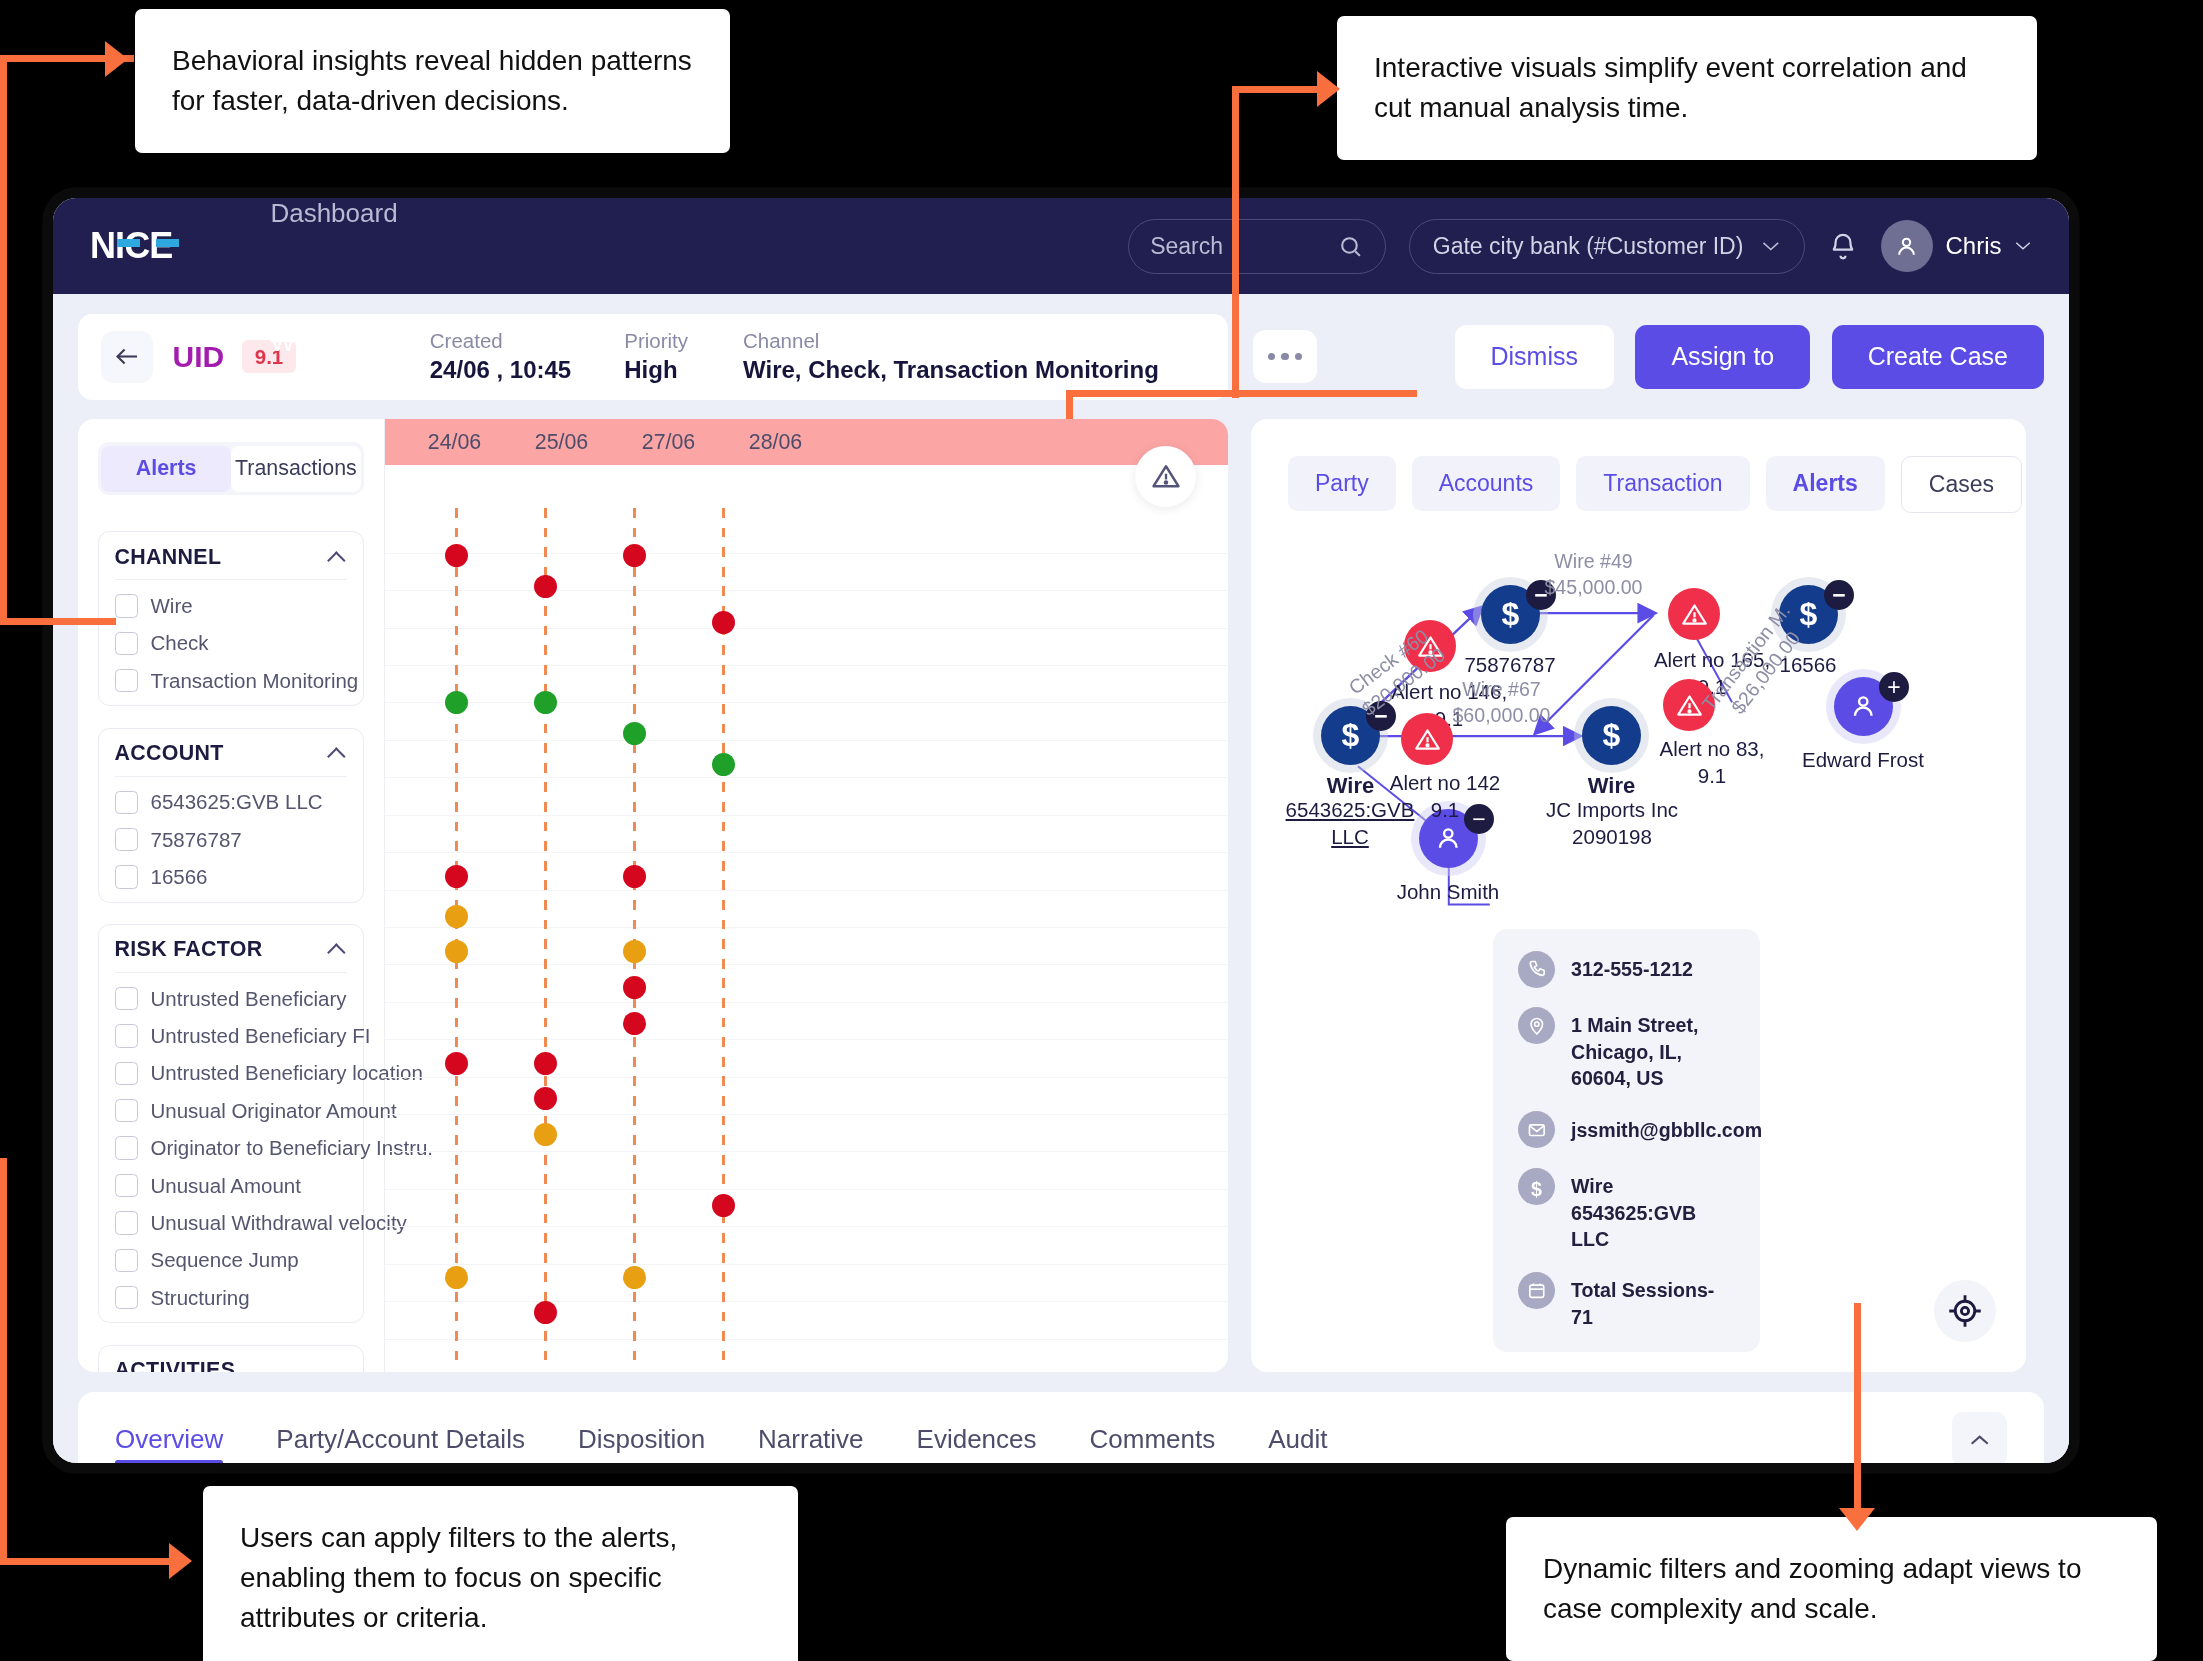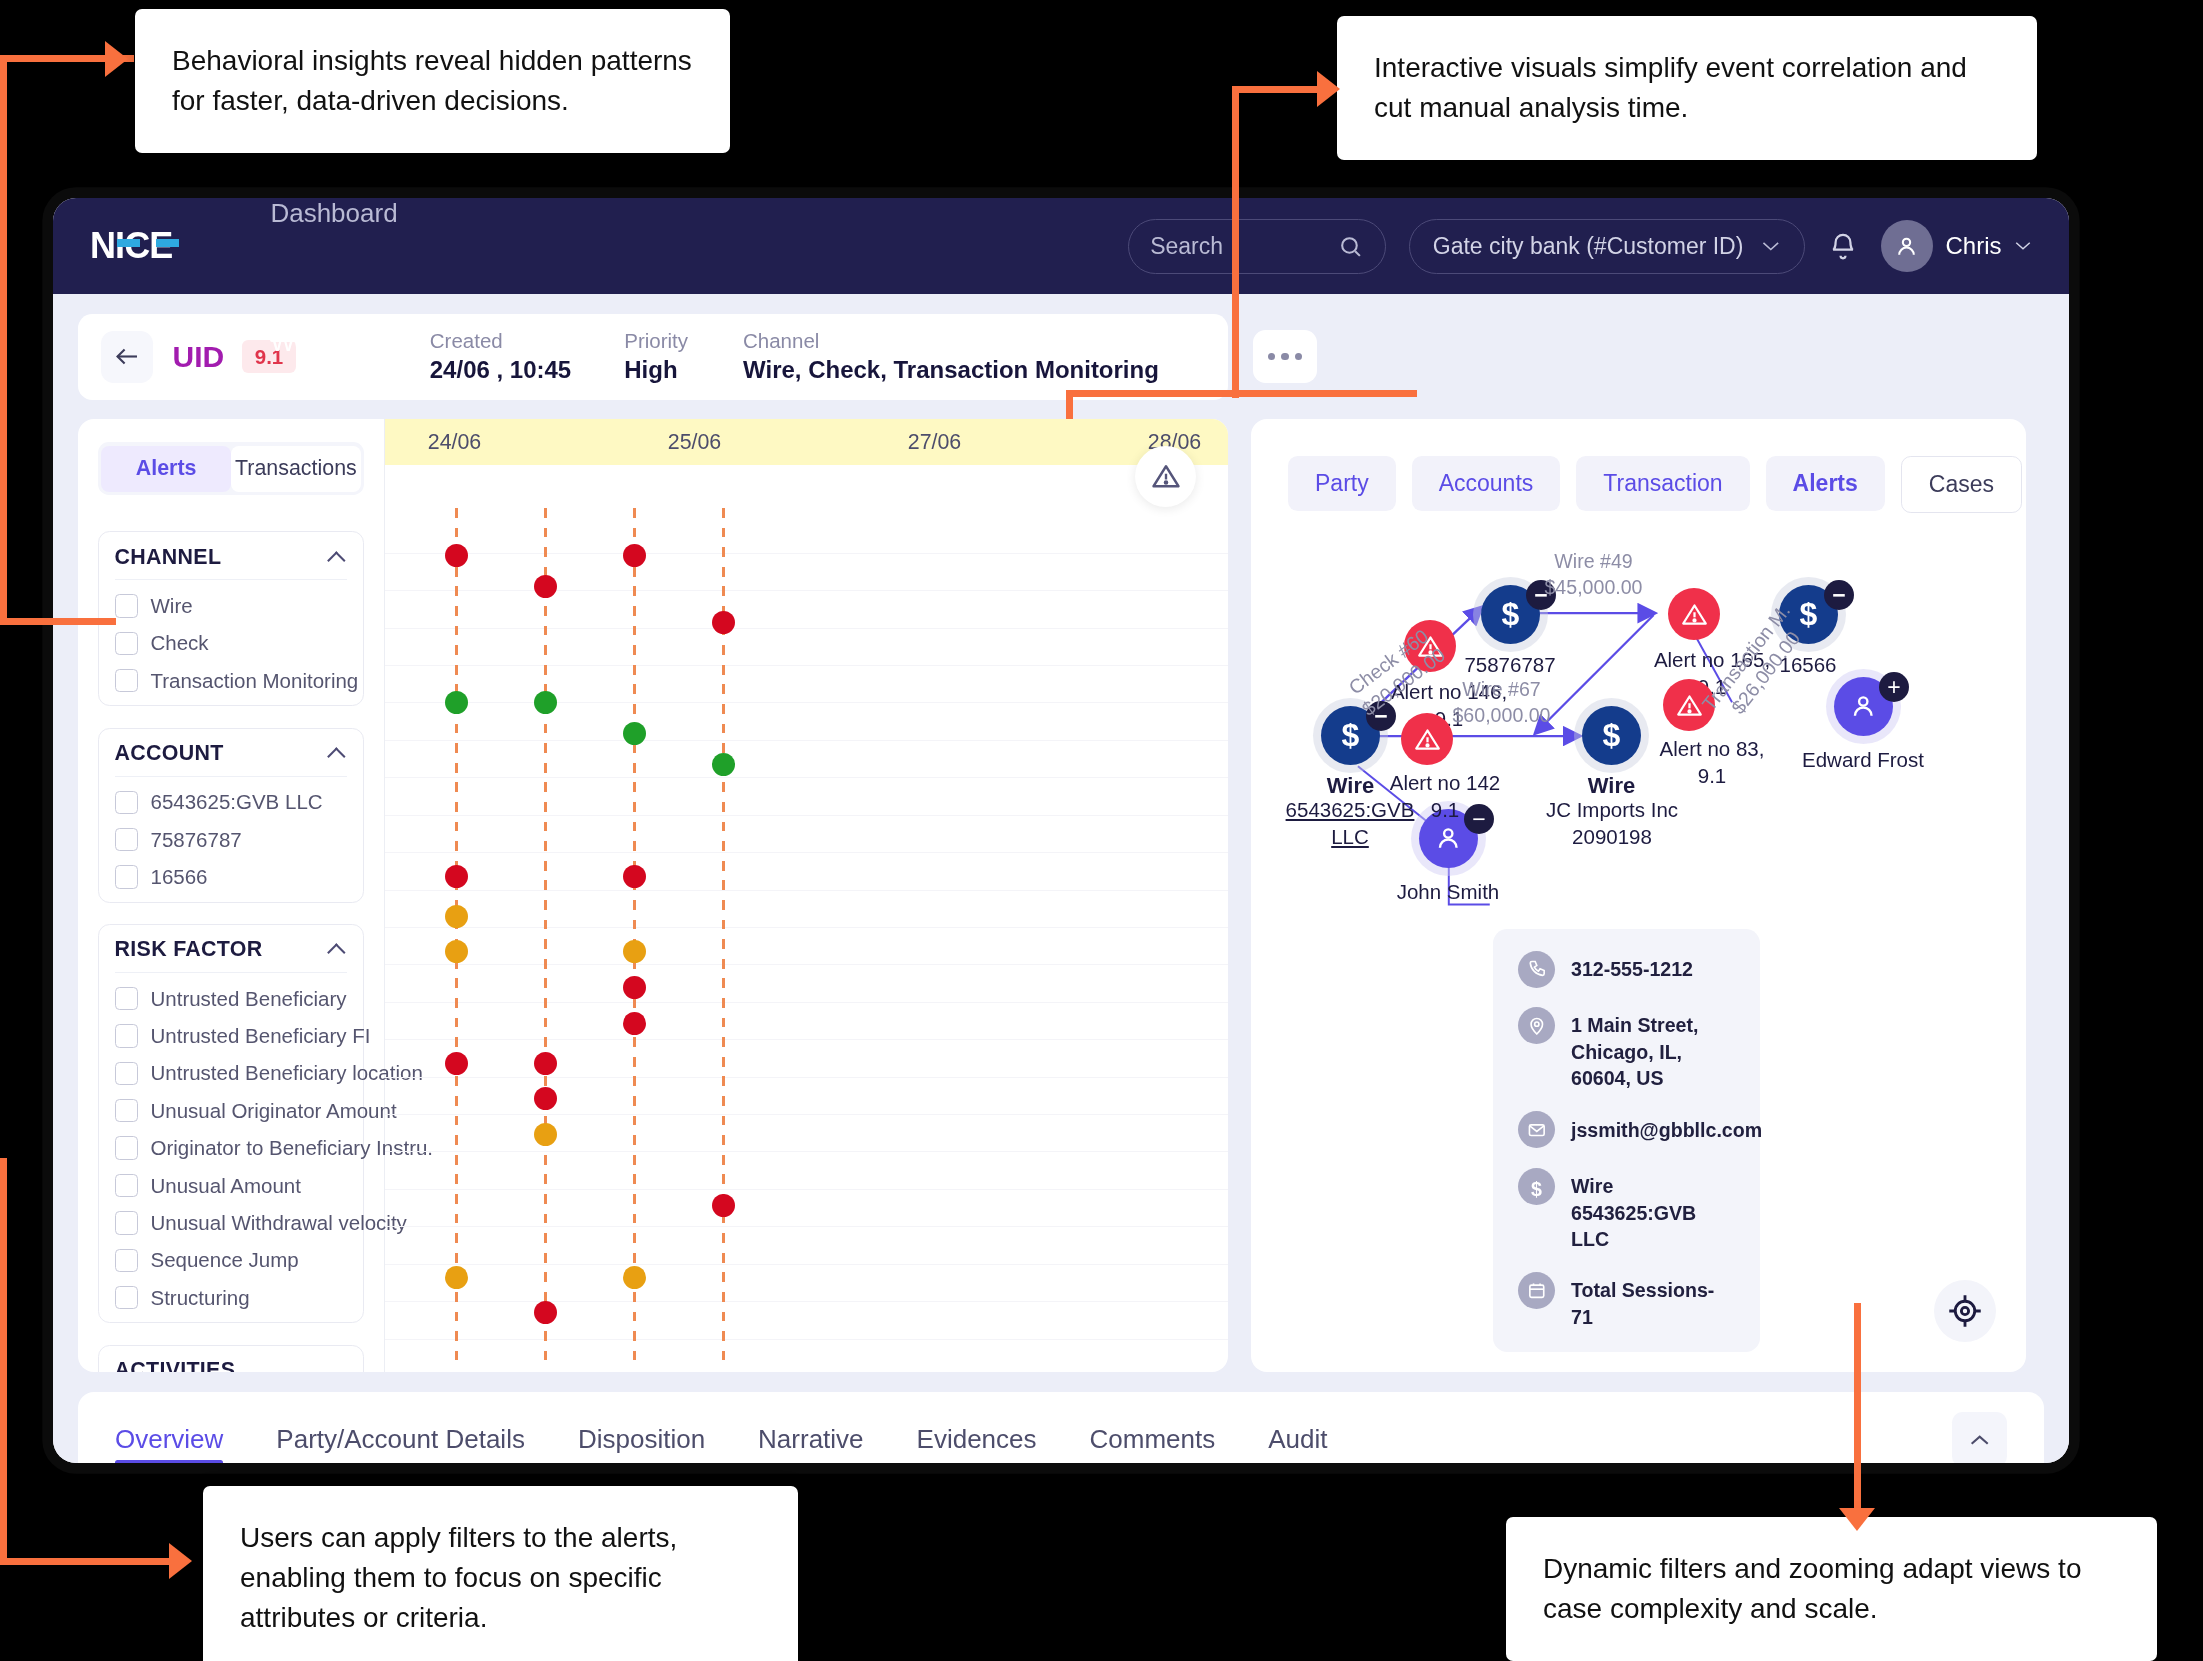--- a/index.html
+++ b/index.html
@@ -91,21 +91,21 @@
   .fhead span{font-size:21.4px;font-weight:bold;color:#1d1b40;letter-spacing:0.3px;}
   .chev{width:19.6px;height:10.7px;position:relative;}
   .chev:before{content:"";position:absolute;left:1.8px;top:1.8px;width:10.7px;height:10.7px;
     border-left:2.7px solid #4d4b74;border-top:2.7px solid #4d4b74;transform:rotate(45deg);}
   .fitem{display:flex;align-items:center;gap:12.5px;margin-top:13.4px;cursor:pointer;}
   .cb{width:21.4px;height:21.4px;border:1.8px solid #c7c9d9;border-radius:4.5px;flex:0 0 auto;}
   .fitem label{font-size:20.5px;color:#55556f;white-space:nowrap;cursor:pointer;}
 
   
   #timeline{flex:1;position:relative;}
-  .tlhead{height:46px;background:#fef9c3;display:flex;justify-content:space-between;}
+  .tlhead{height:46px;background:#fca5a5;display:flex;}
   .tlhead div{font-size:21.4px;color:#4d4d6b;text-align:center;
               line-height:46px;width:107px;}
   .tlbadge{position:absolute;top:50px;height:39px;background:#f4752a;
            border-radius:7.1px;display:flex;}
   .tlbadge div{width:107px;text-align:center;color:#fff;font-size:22px;
                font-weight:bold;line-height:39px;}
   .dashline{position:absolute;width:2.7px;top:89px;bottom:12.5px;
     background:repeating-linear-gradient(#ef8a52 0 9.8px,transparent 9.8px 19.6px);}
   .gridline{position:absolute;left:0;right:0;height:0.9px;background:#f4f4f8;}
   .dot{position:absolute;width:23px;height:23px;border-radius:50%;}
@@ -274,20 +274,25 @@
         <div class="metacol" style="margin-left:55px;">
           <div class="k">Channel</div>
           <div class="v">Wire, Check, Transaction Monitoring</div>
         </div>
       </div>
       <div class="dots">
           <i></i>
           <i></i>
           <i></i>
         </div>
+      <div class="hdrbtns">
+        <div class="btn ghost">Dismiss</div>
+        <div class="btn primary">Assign to</div>
+        <div class="btn primary">Create Case</div>
+      </div>
     </div>
 
     <div id="panels">
 
       <div id="leftpanel">
         <div id="filters">
           <div class="segctrl">
             <div class="seg active">Alerts</div>
             <div class="seg white">Transactions</div>
           </div>

